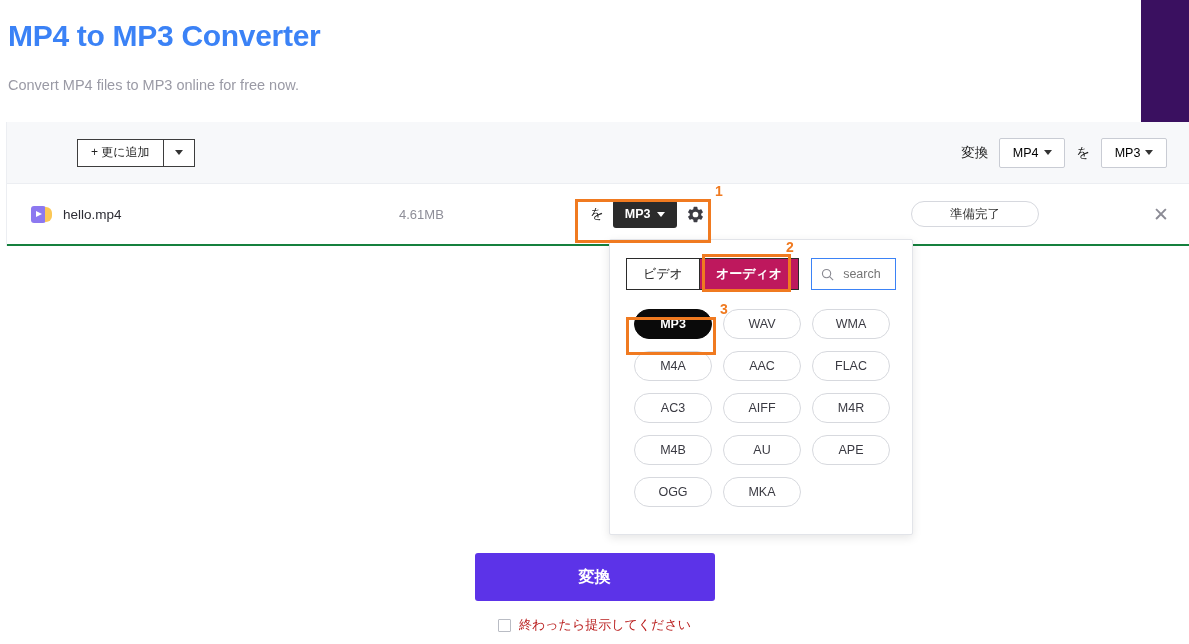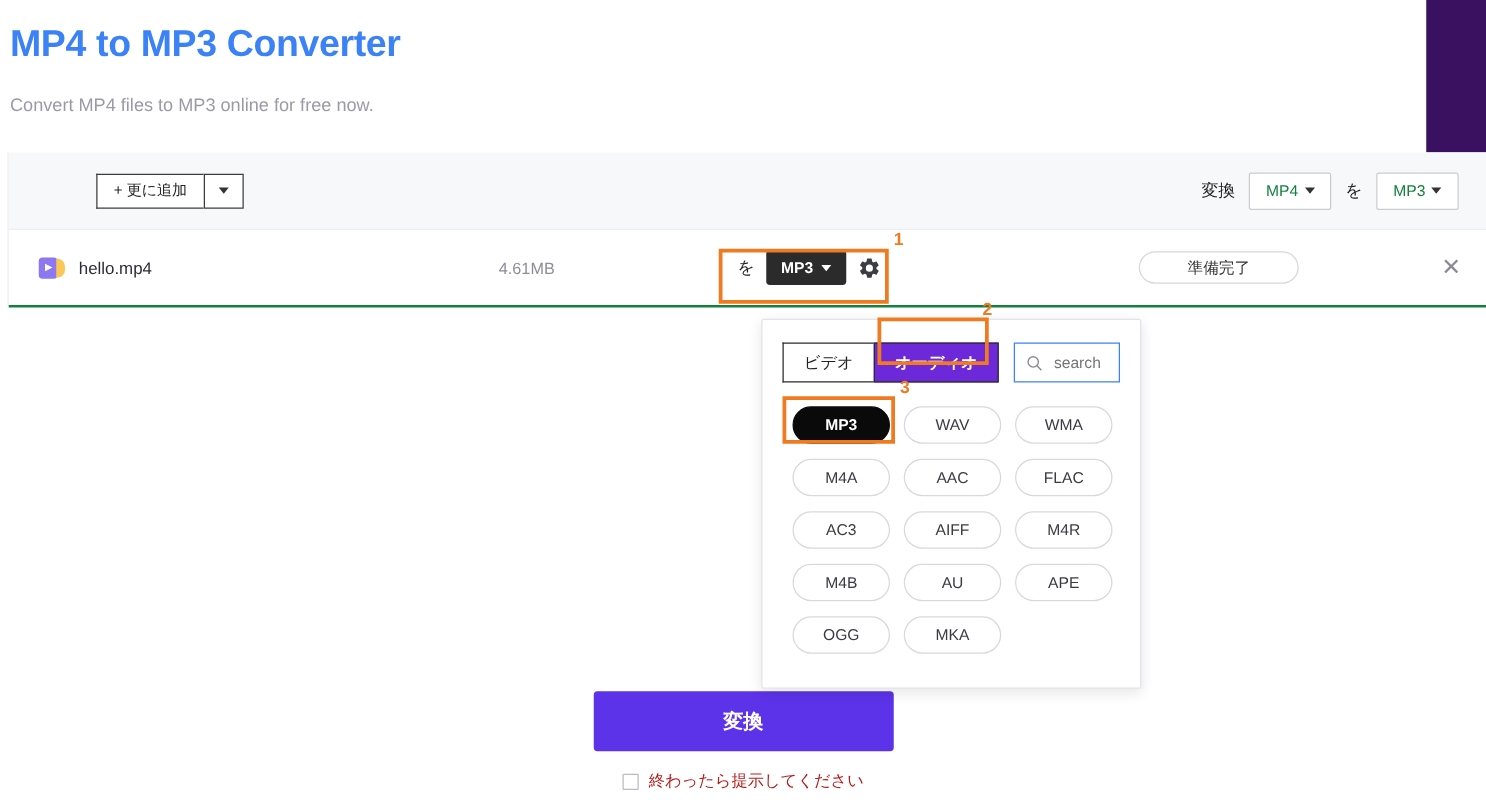--- a/index.html
+++ b/index.html
@@ -51,21 +51,21 @@
     width: 32px; height: 28px; background: #ffffff; border: 1px solid #3d3d3d;
     display: flex; align-items: center; justify-content: center; cursor: pointer;
   }
   .caret { width: 0; height: 0; border-left: 4px solid transparent;
            border-right: 4px solid transparent; border-top: 5px solid #333; }
   .toolbar-right { margin-left: auto; display: flex; align-items: center; gap: 11px; }
   .tb-label { font-size: 13.5px; color: #222; }
   .sel-box {
     min-width: 66px; height: 30px; border: 1px solid #c9ccd4; background: #fff;
     border-radius: 2px; display: flex; align-items: center; justify-content: center;
-    gap: 5px; font-size: 12.5px; color: #15803d; cursor: pointer; padding: 0 10px;
+    gap: 5px; font-size: 12.5px; color: #000000; cursor: pointer; padding: 0 10px;
   }
 
   
   .file-row {
     height: 62px; display: flex; align-items: center;
     padding: 0 32px 0 24px; border-bottom: 2px solid #15803d; position: relative; text-align: center;
   }
   .file-icon {
     width: 21px; height: 17px; position: relative; flex: none; margin-right: 11px;
   }
@@ -110,30 +110,30 @@
   .anno-box { position: absolute; border: 3px solid #f07a20; pointer-events: none; z-index: 40; }
   .anno-num {
     position: absolute; color: #f07a20; font-size: 14px; font-weight: bold;
     z-index: 41; line-height: 1;
   }
 
   
   .fmt-panel {
     position: absolute; left: 609px; top: 239px; width: 304px; height: 296px;
     background: #ffffff; border: 1px solid #e2e4e9; border-radius: 2px;
-    box-shadow: 0 3px 10px rgba(0,0,0,0.10); z-index: 20; margin-top: 16px;
+    box-shadow: 0 3px 10px rgba(0,0,0,0.10); z-index: 20;
   }
   .panel-head { display: flex; align-items: center; padding: 18px 16px 0 16px; gap: 12px; }
   .tabs { display: flex; }
   .tab {
     height: 32px; padding: 0 16px; display: flex; align-items: center;
     justify-content: center; font-size: 13px; cursor: pointer; white-space: nowrap;
   }
   .tab.inactive { background: #ffffff; color: #222; border: 1px solid #2b2b2b; border-right: none; }
-  .tab.active { background: #6d28d9; color: #ffffff; font-weight: bold; border: 1px solid #2b2b2b; }
+  .tab.active { background: #be185d; color: #ffffff; font-weight: bold; border: 1px solid #2b2b2b; }
   .search-wrap {
     flex: 1; height: 32px; border: 1px solid #3b82f6; background: #fff;
     display: flex; align-items: center; padding: 0 8px; gap: 6px;
   }
   .search-wrap svg { flex: none; }
   .search-input {
     border: none; outline: none; font-size: 12.5px; color: #777;
     width: 100%; font-family: "Liberation Sans", sans-serif; background: transparent;
   }
   .fmt-grid {

